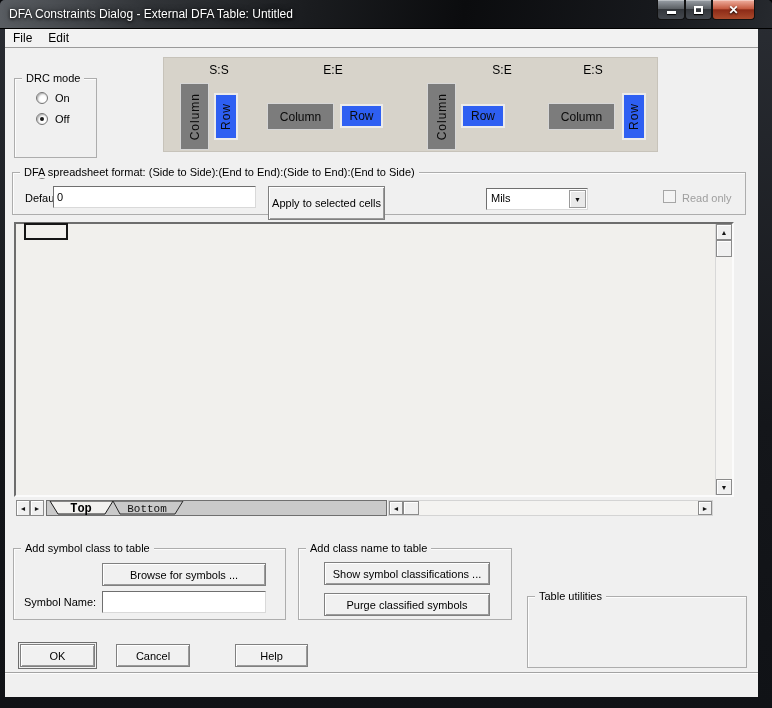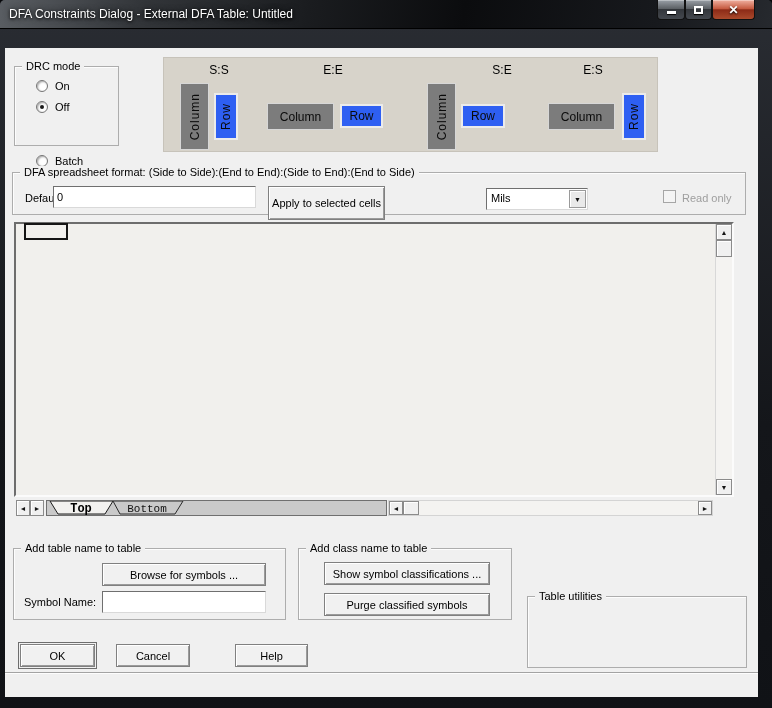--- a/index.html
+++ b/index.html
@@ -90,24 +90,28 @@
         <span class="glyph-min"></span>
       </div>
     <div class="cap-btn cap-max">
         <span class="glyph-max"></span>
       </div>
     <div class="cap-btn cap-close">
         <span class="glyph-close">✕</span>
       </div>
   </div>
 
+  <div class="menubar">
+    <span class="menu-item">File</span>
+    <span class="menu-item">Edit</span>
+  </div>
 
   <div class="client">
 
-    <div class="groupbox" style="left:9px; top:18px; width:105px; height:80px;padding-left:36px;">
+    <div class="groupbox" style="left:9px; top:30px; width:83px; height:80px;padding-left:36px;">
       <span class="legend">DRC mode</span>
       <div class="radio-row" style="left:21px; top:13px;">
         <span class="radio"></span>
         <span class="radio-label">On</span>
       </div>
       <div class="radio-row" style="left:21px; top:34px;">
         <span class="radio checked"></span>
         <span class="radio-label">Off</span>
       </div>
       <div class="radio-row" style="left:21px; top:55px;margin-top:33px;">
@@ -183,21 +187,21 @@
         <text x="100" y="11" text-anchor="middle" font-family="Liberation Mono, monospace" font-size="11" fill="#111">Bottom</text>
       </svg>
     </div>
     <div class="hscroll">
       <div class="sb-btn" style="left:0; top:0; width:14px; height:14px;">◄</div>
       <div class="sb-thumb" style="left:14px; top:0; width:16px; height:14px;"></div>
       <div class="sb-btn" style="right:0; top:0; width:14px; height:14px;">►</div>
     </div>
 
     <div class="groupbox" style="left:8px; top:500px; width:273px; height:72px;">
-      <span class="legend">Add table name to table</span>
+      <span class="legend">Add symbol class to table</span>
       <div class="btn" style="left:88px; top:14px; width:164px; height:23px;">Browse for symbols ...</div>
       <span class="static-label" style="left:10px; top:47px;">Symbol Name:</span>
       <input class="tfield" style="left: 88px; top: 42px; width: 164px; height: 22px;" value="">
     </div>
 
     <div class="groupbox" style="left:293px; top:500px; width:214px; height:72px;">
       <span class="legend">Add class name to table</span>
       <div class="btn" style="left:25px; top:13px; width:166px; height:23px;">Show symbol classifications ...</div>
       <div class="btn" style="left:25px; top:44px; width:166px; height:23px;">Purge classified symbols</div>
     </div>

